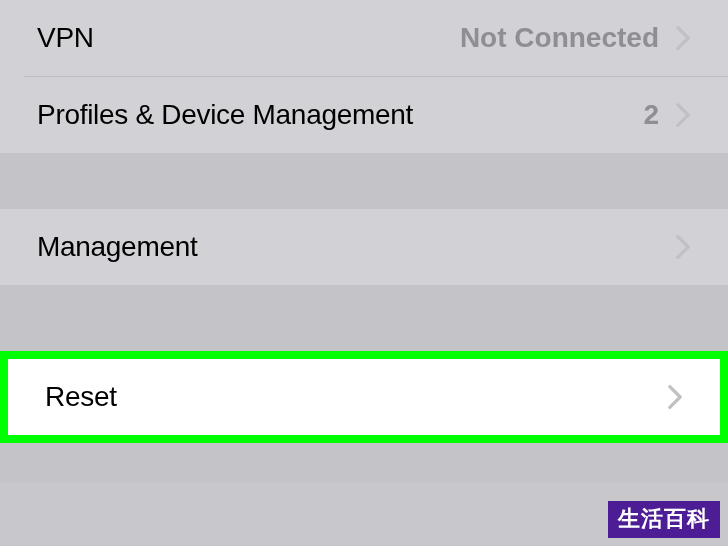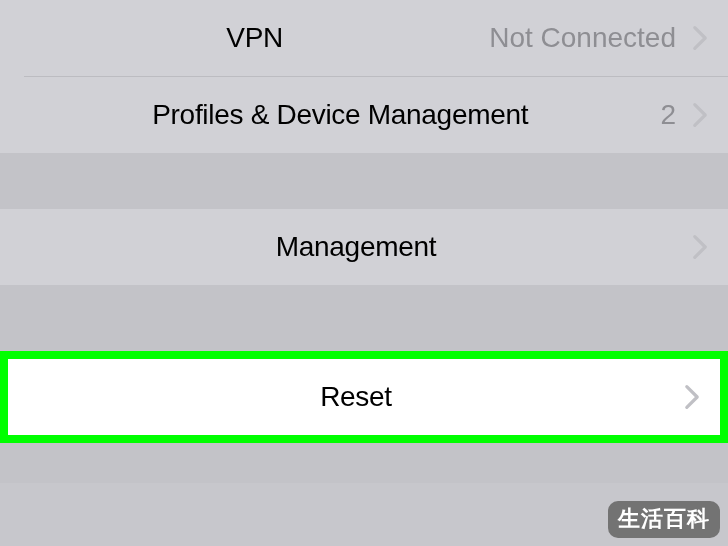--- a/index.html
+++ b/index.html
@@ -14,37 +14,36 @@
       font-family: -apple-system, "Helvetica Neue", Helvetica, Arial, sans-serif;
       overflow: hidden;
       position: relative;
     }
     .section {
       background: #d1d1d6;
     }
     .row {
       display: flex;
       align-items: center;
-      padding: 0 20px;
+      padding: 0 37px;
       height: 76px;
       background: #d1d1d6;
-      text-align: center;
     }
     .row-label {
       flex: 1;
       font-size: 28px;
       color: #000;
       font-weight: 400;
       letter-spacing: -0.3px;
     }
     .row-value {
       font-size: 28px;
       color: #8e8e93;
       margin-right: 16px;
-      font-weight: 400;
+      font-weight: 700;
     }
     .chevron {
       color: #c0c0c5;
       font-size: 32px;
       line-height: 1;
     }
     .chevron svg {
       width: 16px;
       height: 26px;
       display: block;
@@ -67,25 +66,25 @@
       background: #f0abfc;
     }
     .highlight-wrapper .row {
       background: #ffffff;
       height: 76px;
     }
     .watermark {
       position: absolute;
       bottom: 8px;
       right: 8px;
-      background: #737373;
+      background: #4c1d95;
       color: #fff;
       padding: 4px 10px;
       font-size: 18px;
-      border-radius: 10px;
+      border-radius: 0;
       line-height: 1.3;
     }
     .watermark-main {
       font-size: 22px;
       font-weight: bold;
       letter-spacing: 1px;
     }
     .watermark-url {
       font-size: 14px;
       display: block;

